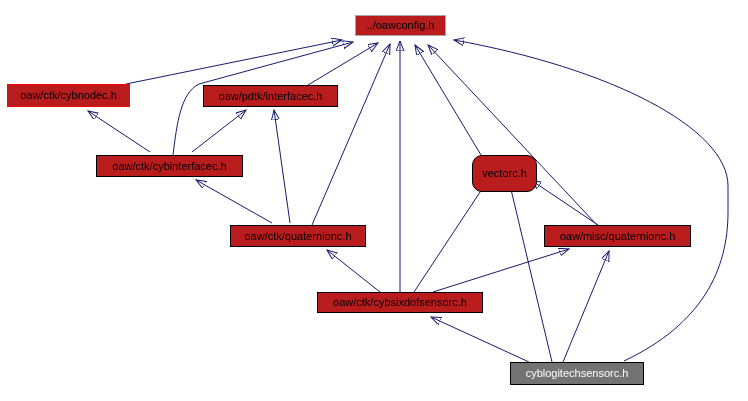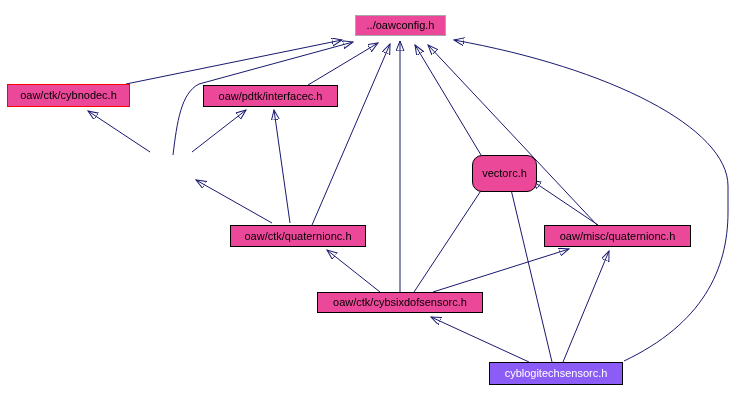--- a/index.html
+++ b/index.html
@@ -24,26 +24,26 @@
   .node {
     position: absolute;
     box-sizing: border-box;
     display: flex;
     align-items: center;
     justify-content: center;
     font-size: 11px;
     line-height: 1;
     white-space: nowrap;
     color: #000000;
-    background: #ec4899;
+    background: #b91c1c;
     border: 1px solid #000000;
   }
   .node--root    { border-color: #a8a8a8; }
   .node--trunc   { border-color: #ff0000; }
-  .node--current { background: #8b5cf6; color: #ffffff; border-color: #000000; }
+  .node--current { background: #737373; color: #ffffff; border-color: #000000; margin-left: 21px; }
 </style>
 </head>
 <body>
 
 <div class="graph">
 
   <svg class="edges" viewBox="0 0 748 401" xmlns="http://www.w3.org/2000/svg">
     <defs>
       <marker id="arrow" markerUnits="userSpaceOnUse" markerWidth="12" markerHeight="10" refX="10" refY="4" orient="auto">
         <path d="M0,0 L10,4 L0,8 z" fill="#191970" stroke="none"></path>
@@ -75,20 +75,21 @@
     <path d="M552,362 L509,181" marker-end="url(#arrow)"></path>
     <path d="M563,362 L609,251" marker-end="url(#arrow)"></path>
   </svg>
 
   <div class="node node--root" style="left:355px; top:15px; width:91px; height:21px;">../oawconfig.h</div>
 
   <div class="node" style="left:203px; top:85px; width:135px; height:22px;">oaw/pdtk/interfacec.h</div>
 
   <div class="node node--trunc" style="left:7px; top:84px; width:123px; height:23px;">oaw/ctk/cybnodec.h</div>
 
+  <div class="node" style="left:96px; top:155px; width:147px; height:22px;">oaw/ctk/cybinterfacec.h</div>
 
   <div class="node" style="left:472px; top:155px; width:65px; height:37px;border-radius:10px;">vectorc.h</div>
 
   <div class="node" style="left:230px; top:225px; width:136px; height:22px;">oaw/ctk/quaternionc.h</div>
 
   <div class="node" style="left:544px; top:225px; width:147px; height:22px;">oaw/misc/quaternionc.h</div>
 
   <div class="node" style="left:317px; top:292px; width:166px; height:21px;">oaw/ctk/cybsixdofsensorc.h</div>
 
   <div class="node node--current" style="left:489px; top:362px; width:134px; height:23px;">cyblogitechsensorc.h</div>

